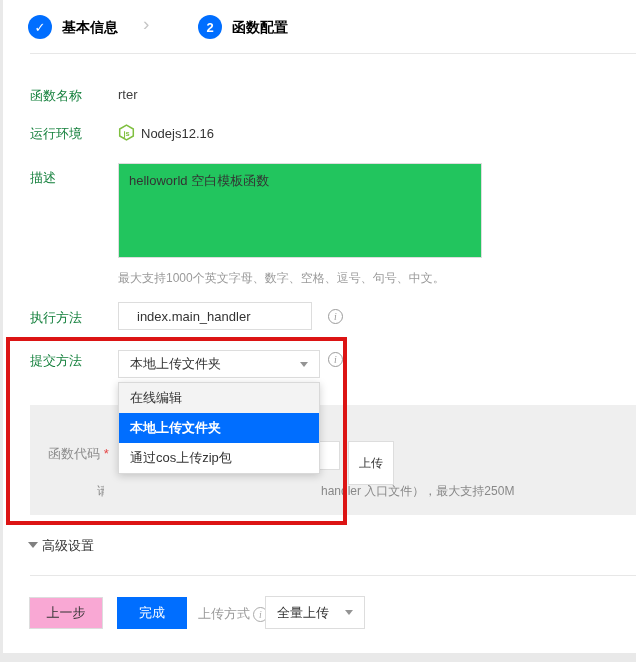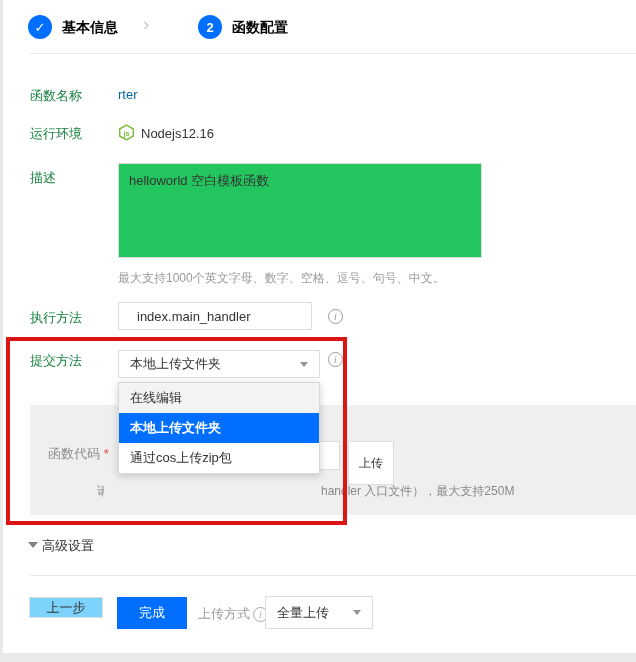--- a/index.html
+++ b/index.html
@@ -18,21 +18,21 @@
   #step2-circle { left:198px; top:15px; font-size:13px; font-weight:bold; }
   .step-label { font-size:14px; font-weight:bold; color:#000; }
   #step1-label { left:62px; top:19px; }
   #step2-label { left:232px; top:19px; }
   #step-sep { left:143px; top:13px; font-size:19px; color:#c6c6c6; }
   .hdr-divider { left:30px; top:53px; width:606px; height:1px; background:#e7e7e7; }
 
   
   .form-label { font-size:13px; color:#15803d; }
   #name-label { left:30px; top:87px; }
-  #name-value { left:118px; top:87px; font-size:13px; color:#0369a1; }
+  #name-value { left:118px; top:87px; font-size:13px; color:#404040; }
   #runtime-label { left:30px; top:125px; }
   #runtime-icon { left:118px; top:124px; width:17px; height:17px; }
   #runtime-value { left:141px; top:126px; font-size:13px; color:#333; }
   #desc-label { left:30px; top:169px; }
   #desc-textarea { left:118px; top:163px; width:364px; height:95px; border:1px solid #ddd;
                    font-size:13px; color:#333; padding:8px 10px; resize:none; outline:none;
                    background:#22c55e; font-family:inherit; }
   #desc-hint { left:118px; top:270px; font-size:12px; color:#9a9a9a; }
   #handler-label { left:30px; top:309px; }
   #handler-input { left:118px; top:302px; width:194px; height:28px; border:1px solid #ddd;
@@ -72,26 +72,26 @@
   .red-box { left:6px; top:337px; width:341px; height:188px; border:4px solid #dc1414;
              z-index:50; pointer-events:none; }
 
   
   #adv-caret { left:28px; top:542px; width:0; height:0; border-left:5px solid transparent;
                border-right:5px solid transparent; border-top:6px solid #808080; }
   #adv-label { left:42px; top:537px; font-size:13px; color:#333; cursor:pointer; }
   .footer-divider { left:30px; top:575px; width:606px; height:1px; background:#e7e7e7; }
   .btn { display:flex; align-items:center; justify-content:center; font-size:13px;
          cursor:pointer; font-family:inherit; }
-  #prev-btn { left:29px; top:597px; width:74px; height:21px; background:#7dd3fc; border:1px solid #ddd; color:#333; }
+  #prev-btn { left:29px; top:597px; width:74px; height:32px; background:#f9a8d4; border:1px solid #ddd; color:#333; }
   #done-btn { left:117px; top:597px; width:70px; height:32px; background:#006eff; border:1px solid #006eff; color:#fff; }
   #upload-mode-label { left:198px; top:605px; font-size:13px; color:#9a9a9a;
                        display:flex; align-items:center; gap:3px; }
   #upload-mode-label .info-icon { border-color:#aaa; color:#aaa; }
-  #mode-select { left:265px; top:596px; width:108px; height:33px; }
+  #mode-select { left:265px; top:596px; width:100px; height:33px; }
 </style>
 </head>
 <body>
 
 <div class="abs page-bg"></div>
 
 <div class="abs step-circle" id="step1-circle">
   <span>✓</span>
 </div>
 <div class="abs step-label" id="step1-label">基本信息</div>

